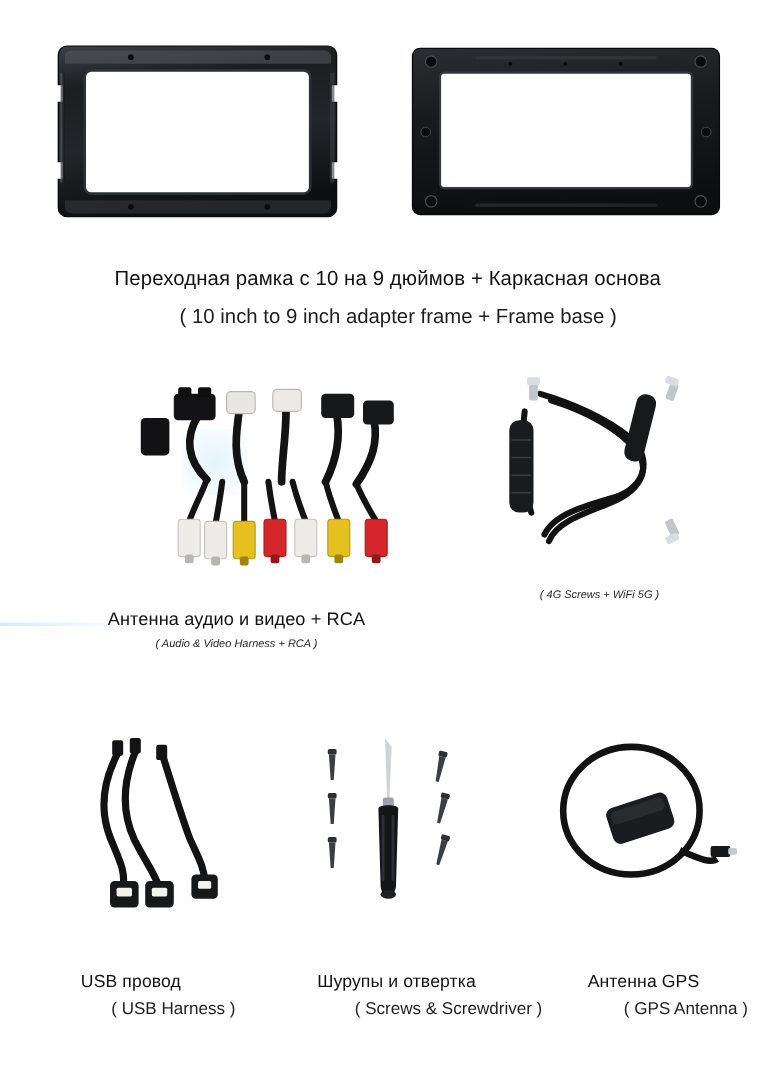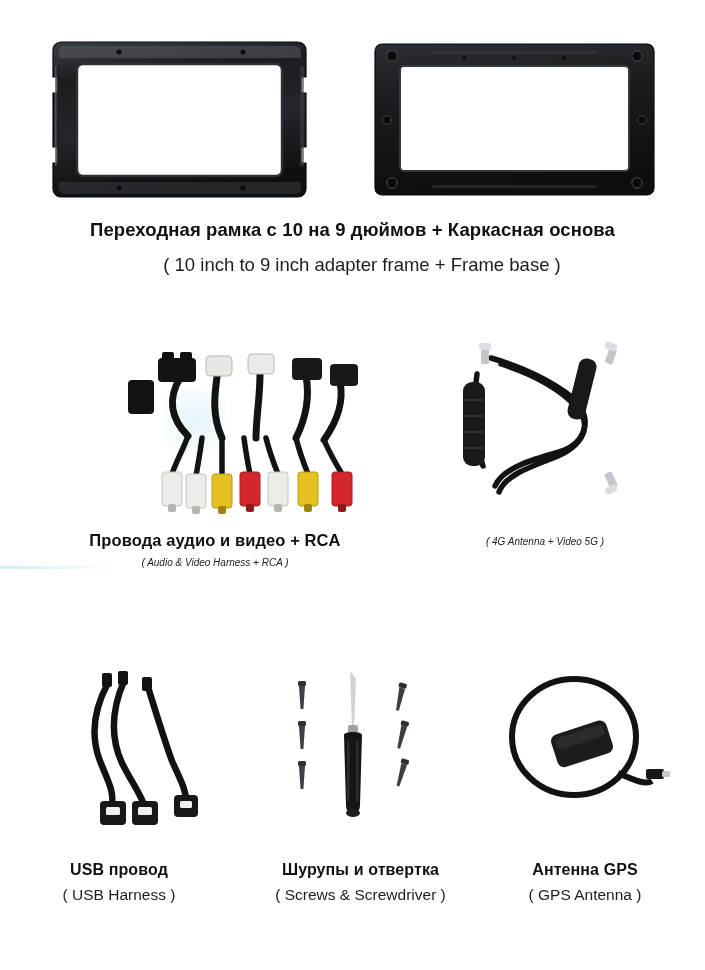--- a/index.html
+++ b/index.html
@@ -23,36 +23,37 @@
     position: relative;
     background: #fff;
   }
 
   
   .caption {
     text-align: center;
     line-height: 1.25;
   }
   .caption .ru {
-    font-weight: bold;
+    font-weight: normal;
     font-size: 17.5px;
     letter-spacing: 0.1px;
     color: #111;
     white-space: nowrap;
+    margin-top: 23px;
   }
   .caption .en {
     font-size: 17px;
     color: #1d1d1d;
     margin-top: 8px;
     white-space: nowrap;
   }
   .caption.small .ru { font-size: 16.5px; }
   .caption.small .en { font-size: 10px; margin-top: 6px; font-style: italic; }
   .caption.tiny .ru { font-size: 16px; }
-  .caption.tiny .en { font-size: 15.5px; margin-top: 5px; }
+  .caption.tiny .en { font-size: 15.5px; margin-top: 5px; text-align: right; }
 
   
   .row1 {
     position: absolute;
     left: 0; top: 0;
     width: 705px; height: 300px;
   }
   .frames {
     position: absolute;
     left: 0; top: 22px;
@@ -254,26 +255,26 @@
         <rect x="26" y="8" width="8" height="16" rx="2" fill="#c2c5ca"></rect>
         <rect x="24" y="3" width="12" height="7" rx="2" fill="#d9dce0"></rect>
         <rect x="152" y="8" width="8" height="16" rx="2" fill="#c2c5ca" transform="rotate(20 156 16)"></rect>
         <rect x="150" y="3" width="12" height="7" rx="2" fill="#d9dce0" transform="rotate(20 156 6)"></rect>
         <rect x="152" y="132" width="8" height="16" rx="2" fill="#c2c5ca" transform="rotate(-25 156 140)"></rect>
         <rect x="150" y="146" width="12" height="7" rx="2" fill="#d9dce0" transform="rotate(-25 156 149)"></rect>
       </g>
     </svg>
 
     <div class="caption small cap-left">
-      <div class="ru">Провода аудио и видео + RCA</div>
+      <div class="ru">Антенна аудио и видео + RCA</div>
       <div class="en">( Audio &amp; Video Harness + RCA )</div>
     </div>
 
     <div class="caption small cap-right">
-      <div class="en">( 4G Antenna + Video 5G )</div>
+      <div class="en">( 4G Screws + WiFi 5G )</div>
     </div>
   </div>
 
   <div class="row3">
 
     <svg class="pic-usb" viewBox="0 0 180 165">
       <g fill="none" stroke="#121212" stroke-width="6.5" stroke-linecap="round">
         <path d="M48 18 C34 44 30 70 40 96 C48 116 54 126 52 140"></path>
         <path d="M64 16 C52 44 50 72 62 98 C72 118 80 128 84 140"></path>
         <path d="M88 22 C96 48 104 74 112 96 C120 114 126 124 126 136"></path>

